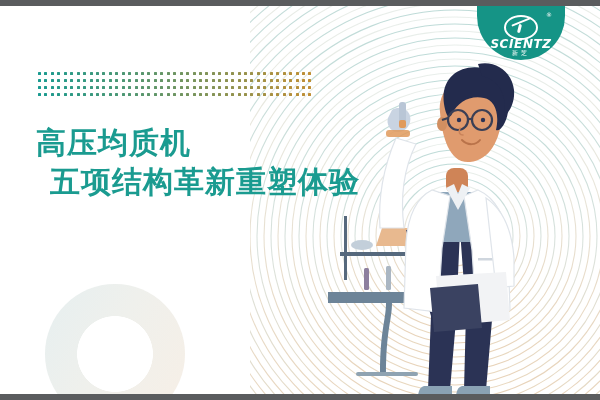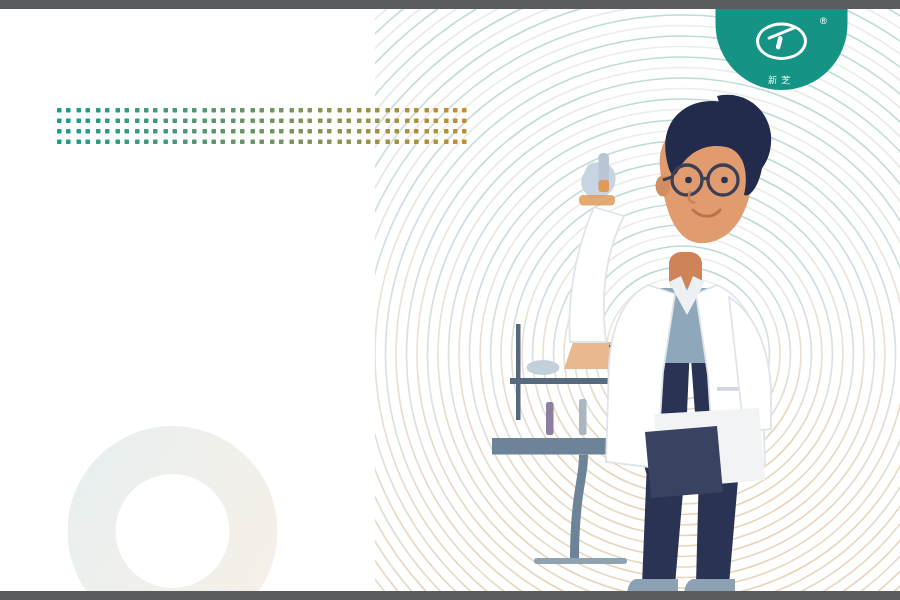--- a/index.html
+++ b/index.html
@@ -163,25 +163,30 @@
     </svg>
   </div>
 
   <div class="dots" id="dotBand">
       <span class="row"><i style="background: rgb(26, 155, 144);"></i><i style="background: rgb(30, 155, 142);"></i><i style="background: rgb(34, 154, 140);"></i><i style="background: rgb(38, 154, 138);"></i><i style="background: rgb(42, 154, 135);"></i><i style="background: rgb(46, 154, 133);"></i><i style="background: rgb(50, 153, 131);"></i><i style="background: rgb(54, 153, 129);"></i><i style="background: rgb(58, 153, 127);"></i><i style="background: rgb(62, 152, 125);"></i><i style="background: rgb(66, 152, 122);"></i><i style="background: rgb(69, 152, 120);"></i><i style="background: rgb(73, 152, 118);"></i><i style="background: rgb(77, 151, 116);"></i><i style="background: rgb(81, 151, 114);"></i><i style="background: rgb(85, 151, 112);"></i><i style="background: rgb(89, 150, 109);"></i><i style="background: rgb(93, 150, 107);"></i><i style="background: rgb(97, 150, 105);"></i><i style="background: rgb(101, 150, 103);"></i><i style="background: rgb(105, 149, 101);"></i><i style="background: rgb(109, 149, 99);"></i><i style="background: rgb(113, 149, 96);"></i><i style="background: rgb(117, 148, 94);"></i><i style="background: rgb(121, 148, 92);"></i><i style="background: rgb(125, 148, 90);"></i><i style="background: rgb(129, 148, 88);"></i><i style="background: rgb(133, 147, 86);"></i><i style="background: rgb(137, 147, 83);"></i><i style="background: rgb(141, 147, 81);"></i><i style="background: rgb(145, 146, 79);"></i><i style="background: rgb(149, 146, 77);"></i><i style="background: rgb(152, 146, 75);"></i><i style="background: rgb(156, 146, 73);"></i><i style="background: rgb(160, 145, 70);"></i><i style="background: rgb(164, 145, 68);"></i><i style="background: rgb(168, 145, 66);"></i><i style="background: rgb(172, 144, 64);"></i><i style="background: rgb(176, 144, 62);"></i><i style="background: rgb(180, 144, 60);"></i><i style="background: rgb(184, 144, 57);"></i><i style="background: rgb(188, 143, 55);"></i><i style="background: rgb(192, 143, 53);"></i></span>
       <span class="row"><i style="background: rgb(26, 155, 144);"></i><i style="background: rgb(30, 155, 142);"></i><i style="background: rgb(34, 154, 140);"></i><i style="background: rgb(38, 154, 138);"></i><i style="background: rgb(42, 154, 135);"></i><i style="background: rgb(46, 154, 133);"></i><i style="background: rgb(50, 153, 131);"></i><i style="background: rgb(54, 153, 129);"></i><i style="background: rgb(58, 153, 127);"></i><i style="background: rgb(62, 152, 125);"></i><i style="background: rgb(66, 152, 122);"></i><i style="background: rgb(69, 152, 120);"></i><i style="background: rgb(73, 152, 118);"></i><i style="background: rgb(77, 151, 116);"></i><i style="background: rgb(81, 151, 114);"></i><i style="background: rgb(85, 151, 112);"></i><i style="background: rgb(89, 150, 109);"></i><i style="background: rgb(93, 150, 107);"></i><i style="background: rgb(97, 150, 105);"></i><i style="background: rgb(101, 150, 103);"></i><i style="background: rgb(105, 149, 101);"></i><i style="background: rgb(109, 149, 99);"></i><i style="background: rgb(113, 149, 96);"></i><i style="background: rgb(117, 148, 94);"></i><i style="background: rgb(121, 148, 92);"></i><i style="background: rgb(125, 148, 90);"></i><i style="background: rgb(129, 148, 88);"></i><i style="background: rgb(133, 147, 86);"></i><i style="background: rgb(137, 147, 83);"></i><i style="background: rgb(141, 147, 81);"></i><i style="background: rgb(145, 146, 79);"></i><i style="background: rgb(149, 146, 77);"></i><i style="background: rgb(152, 146, 75);"></i><i style="background: rgb(156, 146, 73);"></i><i style="background: rgb(160, 145, 70);"></i><i style="background: rgb(164, 145, 68);"></i><i style="background: rgb(168, 145, 66);"></i><i style="background: rgb(172, 144, 64);"></i><i style="background: rgb(176, 144, 62);"></i><i style="background: rgb(180, 144, 60);"></i><i style="background: rgb(184, 144, 57);"></i><i style="background: rgb(188, 143, 55);"></i><i style="background: rgb(192, 143, 53);"></i></span>
       <span class="row"><i style="background: rgb(26, 155, 144);"></i><i style="background: rgb(30, 155, 142);"></i><i style="background: rgb(34, 154, 140);"></i><i style="background: rgb(38, 154, 138);"></i><i style="background: rgb(42, 154, 135);"></i><i style="background: rgb(46, 154, 133);"></i><i style="background: rgb(50, 153, 131);"></i><i style="background: rgb(54, 153, 129);"></i><i style="background: rgb(58, 153, 127);"></i><i style="background: rgb(62, 152, 125);"></i><i style="background: rgb(66, 152, 122);"></i><i style="background: rgb(69, 152, 120);"></i><i style="background: rgb(73, 152, 118);"></i><i style="background: rgb(77, 151, 116);"></i><i style="background: rgb(81, 151, 114);"></i><i style="background: rgb(85, 151, 112);"></i><i style="background: rgb(89, 150, 109);"></i><i style="background: rgb(93, 150, 107);"></i><i style="background: rgb(97, 150, 105);"></i><i style="background: rgb(101, 150, 103);"></i><i style="background: rgb(105, 149, 101);"></i><i style="background: rgb(109, 149, 99);"></i><i style="background: rgb(113, 149, 96);"></i><i style="background: rgb(117, 148, 94);"></i><i style="background: rgb(121, 148, 92);"></i><i style="background: rgb(125, 148, 90);"></i><i style="background: rgb(129, 148, 88);"></i><i style="background: rgb(133, 147, 86);"></i><i style="background: rgb(137, 147, 83);"></i><i style="background: rgb(141, 147, 81);"></i><i style="background: rgb(145, 146, 79);"></i><i style="background: rgb(149, 146, 77);"></i><i style="background: rgb(152, 146, 75);"></i><i style="background: rgb(156, 146, 73);"></i><i style="background: rgb(160, 145, 70);"></i><i style="background: rgb(164, 145, 68);"></i><i style="background: rgb(168, 145, 66);"></i><i style="background: rgb(172, 144, 64);"></i><i style="background: rgb(176, 144, 62);"></i><i style="background: rgb(180, 144, 60);"></i><i style="background: rgb(184, 144, 57);"></i><i style="background: rgb(188, 143, 55);"></i><i style="background: rgb(192, 143, 53);"></i></span>
       <span class="row"><i style="background: rgb(26, 155, 144);"></i><i style="background: rgb(30, 155, 142);"></i><i style="background: rgb(34, 154, 140);"></i><i style="background: rgb(38, 154, 138);"></i><i style="background: rgb(42, 154, 135);"></i><i style="background: rgb(46, 154, 133);"></i><i style="background: rgb(50, 153, 131);"></i><i style="background: rgb(54, 153, 129);"></i><i style="background: rgb(58, 153, 127);"></i><i style="background: rgb(62, 152, 125);"></i><i style="background: rgb(66, 152, 122);"></i><i style="background: rgb(69, 152, 120);"></i><i style="background: rgb(73, 152, 118);"></i><i style="background: rgb(77, 151, 116);"></i><i style="background: rgb(81, 151, 114);"></i><i style="background: rgb(85, 151, 112);"></i><i style="background: rgb(89, 150, 109);"></i><i style="background: rgb(93, 150, 107);"></i><i style="background: rgb(97, 150, 105);"></i><i style="background: rgb(101, 150, 103);"></i><i style="background: rgb(105, 149, 101);"></i><i style="background: rgb(109, 149, 99);"></i><i style="background: rgb(113, 149, 96);"></i><i style="background: rgb(117, 148, 94);"></i><i style="background: rgb(121, 148, 92);"></i><i style="background: rgb(125, 148, 90);"></i><i style="background: rgb(129, 148, 88);"></i><i style="background: rgb(133, 147, 86);"></i><i style="background: rgb(137, 147, 83);"></i><i style="background: rgb(141, 147, 81);"></i><i style="background: rgb(145, 146, 79);"></i><i style="background: rgb(149, 146, 77);"></i><i style="background: rgb(152, 146, 75);"></i><i style="background: rgb(156, 146, 73);"></i><i style="background: rgb(160, 145, 70);"></i><i style="background: rgb(164, 145, 68);"></i><i style="background: rgb(168, 145, 66);"></i><i style="background: rgb(172, 144, 64);"></i><i style="background: rgb(176, 144, 62);"></i><i style="background: rgb(180, 144, 60);"></i><i style="background: rgb(184, 144, 57);"></i><i style="background: rgb(188, 143, 55);"></i><i style="background: rgb(192, 143, 53);"></i></span>
     </div>
 
+  <div class="headline">
+    <div class="line line1">高压均质机</div>
+    <div class="line line2">五项结构革新重塑体验</div>
+  </div>
 
   <div class="logo">
     <div class="shield"></div>
     <div class="emblem"></div>
     <div class="reg">®</div>
+    <div class="wordmark">SCIENTZ</div>
     <div class="cn">新芝</div>
   </div>
 
   <svg class="scene" viewBox="0 0 300 380">
 
     <g>
 
       <rect x="44" y="196" width="3" height="64" fill="#56697d"></rect>
       <rect x="146" y="192" width="3" height="68" fill="#56697d"></rect>
 

